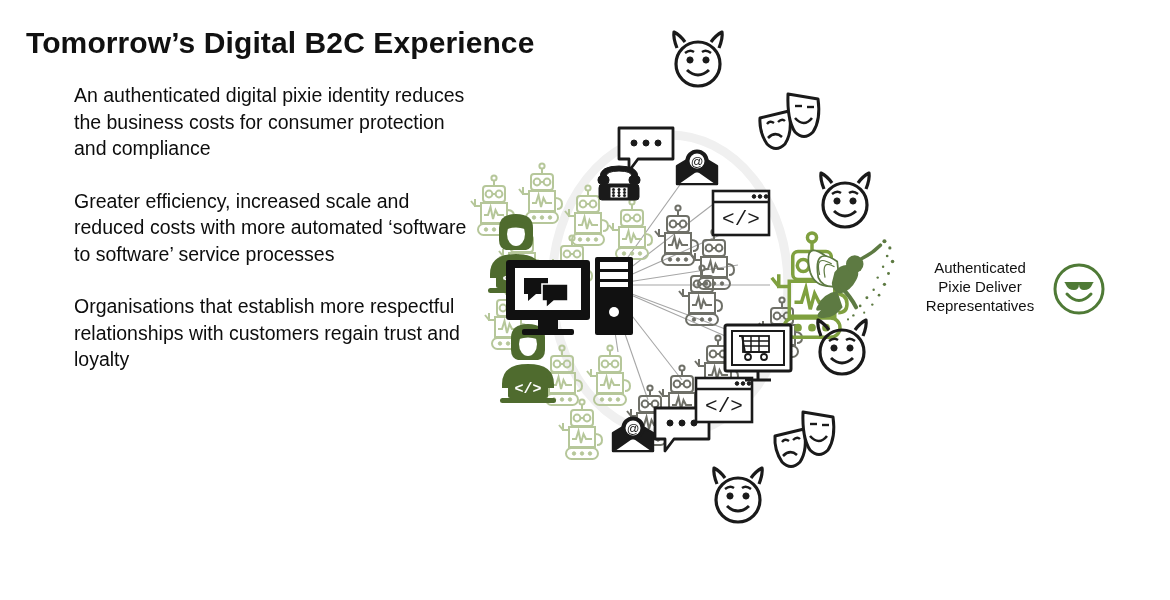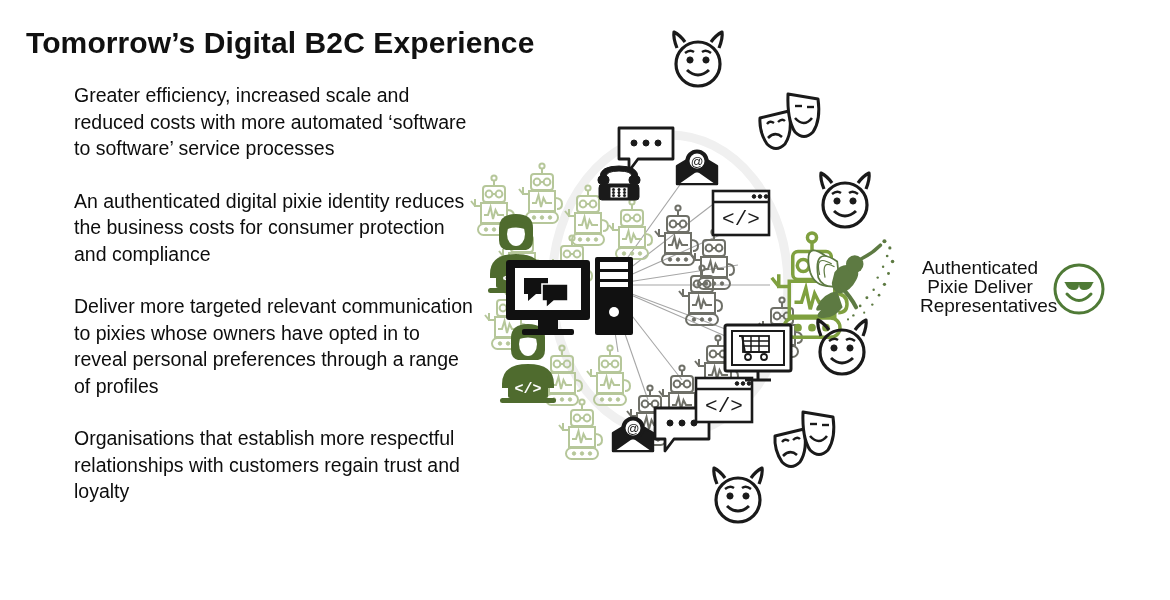--- a/index.html
+++ b/index.html
@@ -58,41 +58,40 @@
     overflow: visible;
   }
 
   
   #pixie-rep-caption {
     position: absolute;
     left: 920px;
     top: 258px;
     width: 120px;
     text-align: center;
-    font-size: 19px;
+    font-size: 15px;
     line-height: 19px;
     color: #111111;
   }
   #pixie-rep-smiley {
     position: absolute;
     left: 1052px;
     top: 262px;
     width: 54px;
     height: 54px;
   }
 </style>
 </head>
 <body>
 
 <div id="slide-title">Tomorrow’s Digital B2C Experience</div>
 
 <div id="body-copy">
+  <p class="para">An authenticated digital pixie identity reduces the business costs for consumer protection and compliance</p>
   <p class="para">Greater efficiency, increased scale and reduced costs with more automated ‘software to software’ service processes</p>
-  <p class="para">An authenticated digital pixie identity reduces the business costs for consumer protection and compliance</p>
-  <p class="para">Deliver more targeted relevant communication to pixies whose owners have opted in to reveal personal preferences through a range of profiles</p>
   <p class="para">Organisations that establish more respectful relationships with customers regain trust and loyalty</p>
 </div>
 
 <div id="diagram">
   <svg class="layer" viewBox="0 0 700 600">
     <defs>
 
       <g id="robot">
         <circle cx="0" cy="-30" r="2.6" fill="none" stroke-width="2"></circle>
         <line x1="0" y1="-27" x2="0" y2="-22" stroke-width="2"></line>

